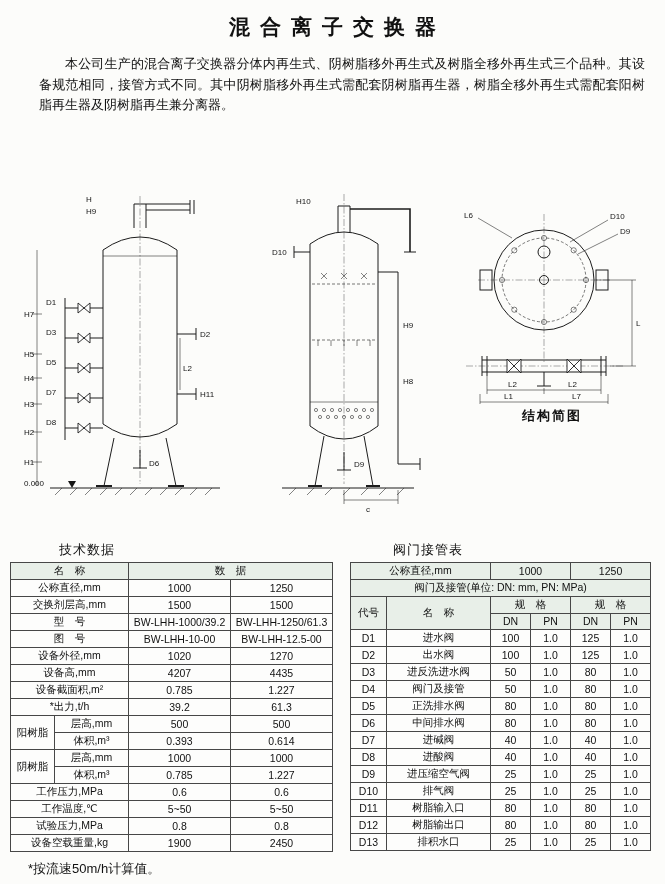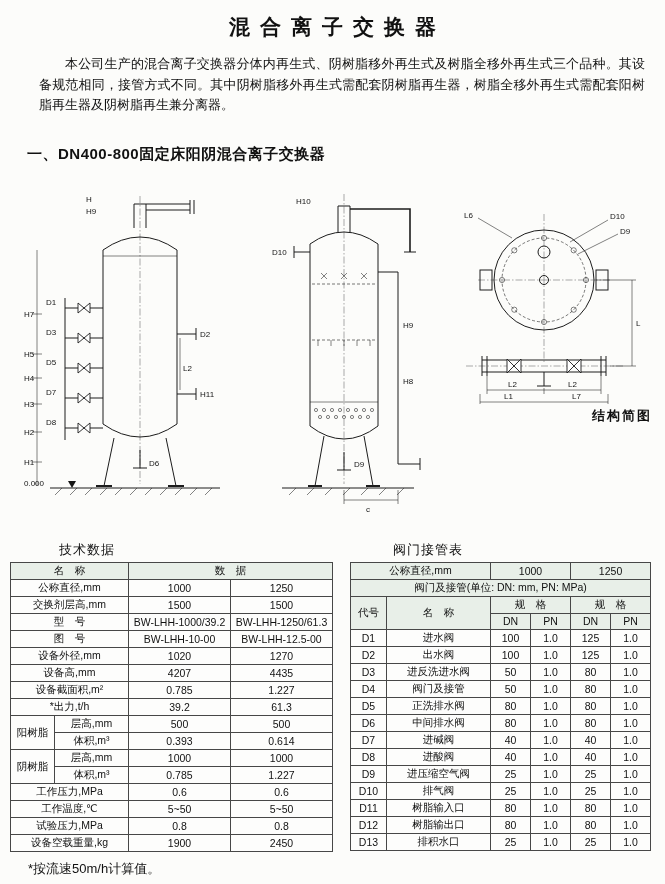--- a/index.html
+++ b/index.html
@@ -27,21 +27,21 @@
   svg text { font-size:8px; fill:#151515; font-family:"Liberation Sans","DejaVu Sans",sans-serif; }
   .p   { stroke:#1c1c1c; stroke-width:1; fill:none; }
   .pw  { stroke:#1c1c1c; stroke-width:1.6; fill:none; }
   .t   { stroke:#1c1c1c; stroke-width:0.55; fill:none; }
   .cl  { stroke:#555; stroke-width:0.5; stroke-dasharray:7 2 1.5 2; fill:none; }
   .dsh { stroke:#1c1c1c; stroke-width:0.6; stroke-dasharray:3 2; fill:none; }
   .v   { fill:#ffffff; stroke:#1c1c1c; stroke-width:0.9; }
   .foot{ stroke:#1c1c1c; stroke-width:2; fill:none; }
   .caption-struct {
     position:absolute; top:407px; left:452px; width:200px;
-    text-align:right; font-size:13px; font-weight:bold; letter-spacing:2px;
+    text-align:center; font-size:13px; font-weight:bold; letter-spacing:2px;
   }
   .tbl-caption { position:absolute; font-size:13px; letter-spacing:1px;margin-left:21px; }
   table.tbl {
     position:absolute; border-collapse:collapse; table-layout:fixed;
     font-size:10.5px; background:#fdfdfc;
   }
   .tbl td {
     border:1px solid var(--border,#474747);
     text-align:center; vertical-align:middle;
     padding:1px 2px; height:15.9px;
@@ -52,21 +52,20 @@
 </style>
 </head>
 <body>
 
 <div class="page">
 
   <div class="title">混合离子交换器</div>
 
   <div class="intro">本公司生产的混合离子交换器分体内再生式、阴树脂移外再生式及树脂全移外再生式三个品种。其设备规范相同，接管方式不同。其中阴树脂移外再生式需配套阴树脂再生器，树脂全移外再生式需配套阳树脂再生器及阴树脂再生兼分离器。</div>
 
-  <div class="section-heading">一、DN400-800固定床阳阴混合离子交换器</div>
 
   <svg class="draw" style="left:22px; top:188px;" width="228" height="350" viewBox="0 0 228 350">
     <line class="cl" x1="118" y1="8" x2="118" y2="296"></line>
 
     <line class="p" x1="112" y1="40" x2="112" y2="16"></line>
     <line class="p" x1="124" y1="40" x2="124" y2="16"></line>
     <line class="p" x1="112" y1="16" x2="168" y2="16"></line>
     <line class="p" x1="124" y1="22" x2="168" y2="22"></line>
     <line class="p" x1="168" y1="12" x2="168" y2="26"></line>
     <line class="p" x1="172" y1="12" x2="172" y2="26"></line>

